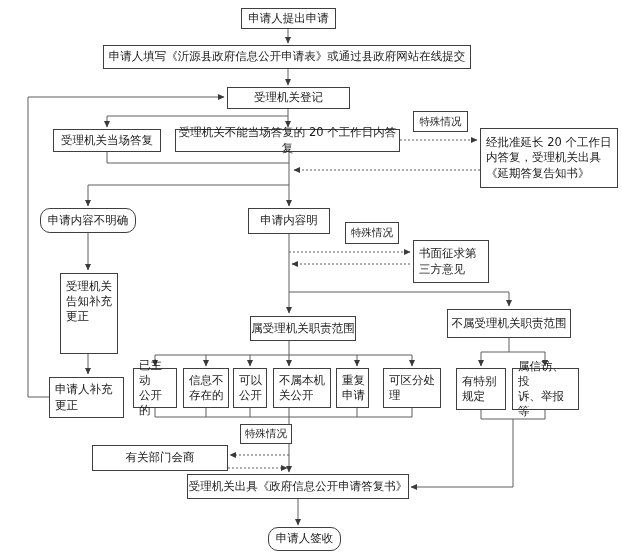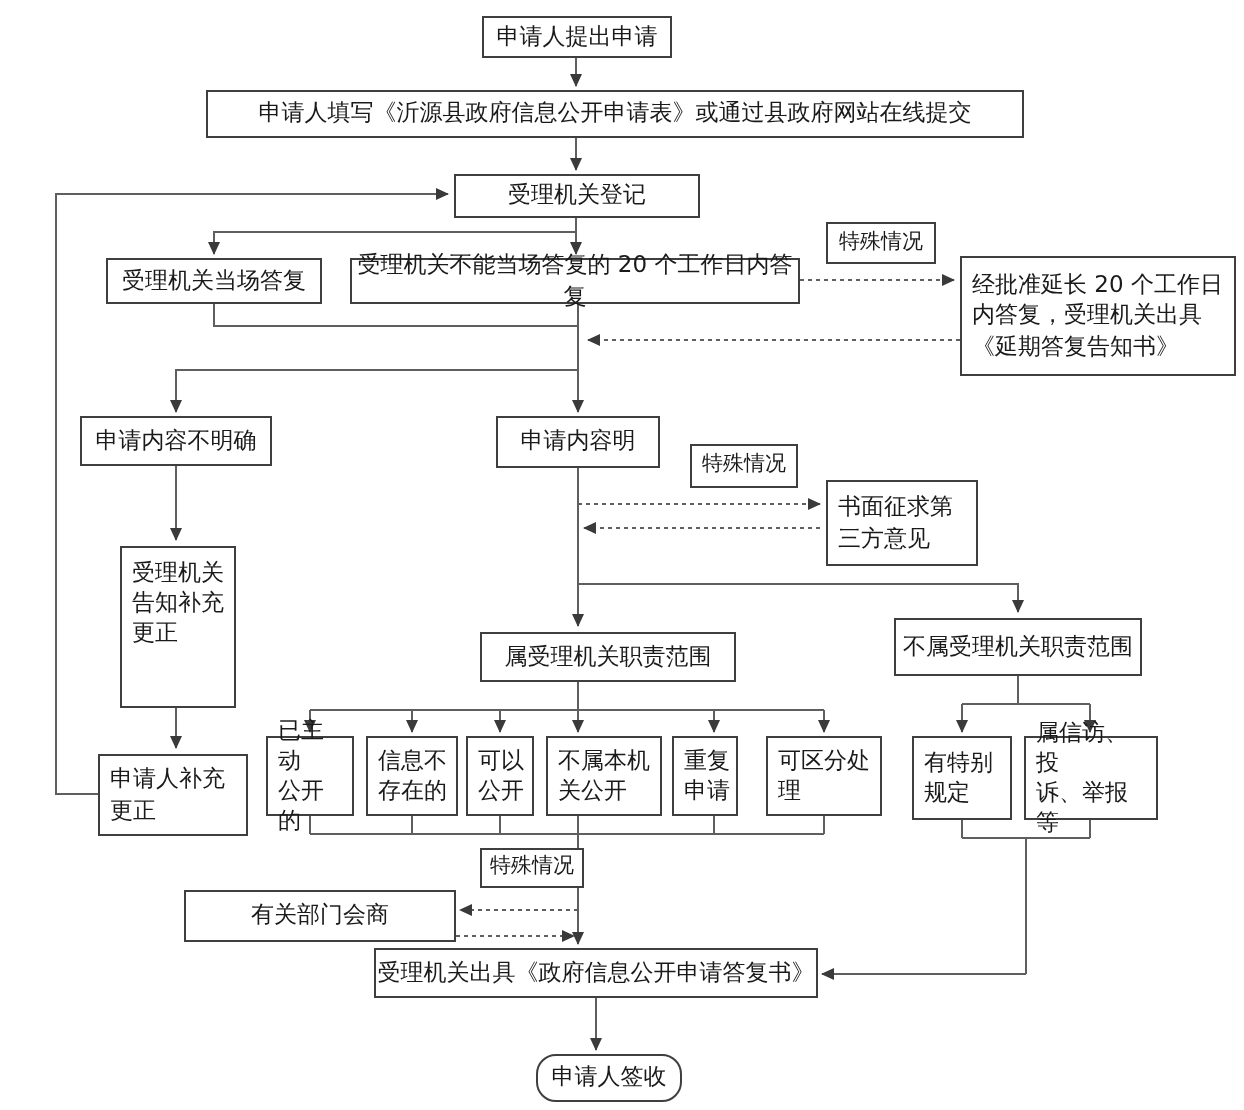--- a/index.html
+++ b/index.html
@@ -80,39 +80,39 @@
       <polyline points="545,352 545,366" fill="none" stroke="#5f5f5f" stroke-width="1" marker-end="url(#arr)"></polyline>
       <polyline points="481,410 481,419" fill="none" stroke="#5f5f5f" stroke-width="1"></polyline>
       <polyline points="545,410 545,419" fill="none" stroke="#5f5f5f" stroke-width="1"></polyline>
       <polyline points="481,419 545,419" fill="none" stroke="#5f5f5f" stroke-width="1"></polyline>
       <polyline points="513,419 513,487" fill="none" stroke="#5f5f5f" stroke-width="1"></polyline>
       <polyline points="513,487 411,487" fill="none" stroke="#5f5f5f" stroke-width="1" marker-end="url(#arr)"></polyline>
       <polyline points="298,499 298,525" fill="none" stroke="#5f5f5f" stroke-width="1" marker-end="url(#arr)"></polyline>
     </svg>
   <div id="nodes">
       <div class="node" style="left: 241px; top: 8px; width: 95px; height: 21px;">申请人提出申请</div>
-      <div class="node" style="left: 103px; top: 45px; width: 409px; height: 24px;">申请人填写《沂源县政府信息公开申请表》或通过县政府网站在线提交</div>
+      <div class="node" style="left: 103px; top: 45px; width: 368px; height: 24px;">申请人填写《沂源县政府信息公开申请表》或通过县政府网站在线提交</div>
       <div class="node" style="left: 227px; top: 87px; width: 123px; height: 22px; text-align: center;">受理机关登记</div>
       <div class="node" style="left: 53px; top: 129px; width: 108px; height: 23px;">受理机关当场答复</div>
       <div class="node" style="left: 175px; top: 129px; width: 225px; height: 23px; text-align: center;">受理机关不能当场答复的 20 个工作日内答复</div>
       <div class="node sm" style="left: 413px; top: 111px; width: 55px; height: 21px;">特殊情况</div>
       <div class="node left" style="left: 480px; top: 128px; width: 138px; height: 60px;">经批准延长 20 个工作日
 内答复，受理机关出具
 《延期答复告知书》</div>
-      <div class="node" style="left: 40px; top: 208px; width: 96px; height: 25px;">申请内容不明确</div>
+      <div class="node" style="left: 40px; top: 208px; width: 96px; height: 25px; border-radius: 10px;">申请内容不明确</div>
       <div class="node" style="left: 248px; top: 208px; width: 82px; height: 26px;">申请内容明</div>
       <div class="node sm" style="left: 345px; top: 222px; width: 54px; height: 22px;">特殊情况</div>
       <div class="node left" style="left: 413px; top: 240px; width: 76px; height: 43px;">书面征求第
 三方意见</div>
       <div class="node left top" style="left: 60px; top: 273px; width: 58px; height: 81px;">受理机关
 告知补充
 更正</div>
       <div class="node left" style="left: 49px; top: 377px; width: 75px; height: 41px;">申请人补充
 更正</div>
-      <div class="node" style="left: 240px; top: 316px; width: 128px; height: 25px;">属受理机关职责范围</div>
+      <div class="node" style="left: 250px; top: 316px; width: 106px; height: 25px;">属受理机关职责范围</div>
       <div class="node" style="left: 447px; top: 309px; width: 124px; height: 29px;">不属受理机关职责范围</div>
       <div class="node left" style="left: 133px; top: 368px; width: 44px; height: 40px;">已主动
 公开的</div>
       <div class="node left" style="left: 183px; top: 368px; width: 46px; height: 40px;">信息不
 存在的</div>
       <div class="node left" style="left: 233px; top: 368px; width: 34px; height: 40px;">可以
 公开</div>
       <div class="node left" style="left: 273px; top: 368px; width: 58px; height: 40px;">不属本机
 关公开</div>
       <div class="node left" style="left: 336px; top: 368px; width: 33px; height: 40px;">重复

